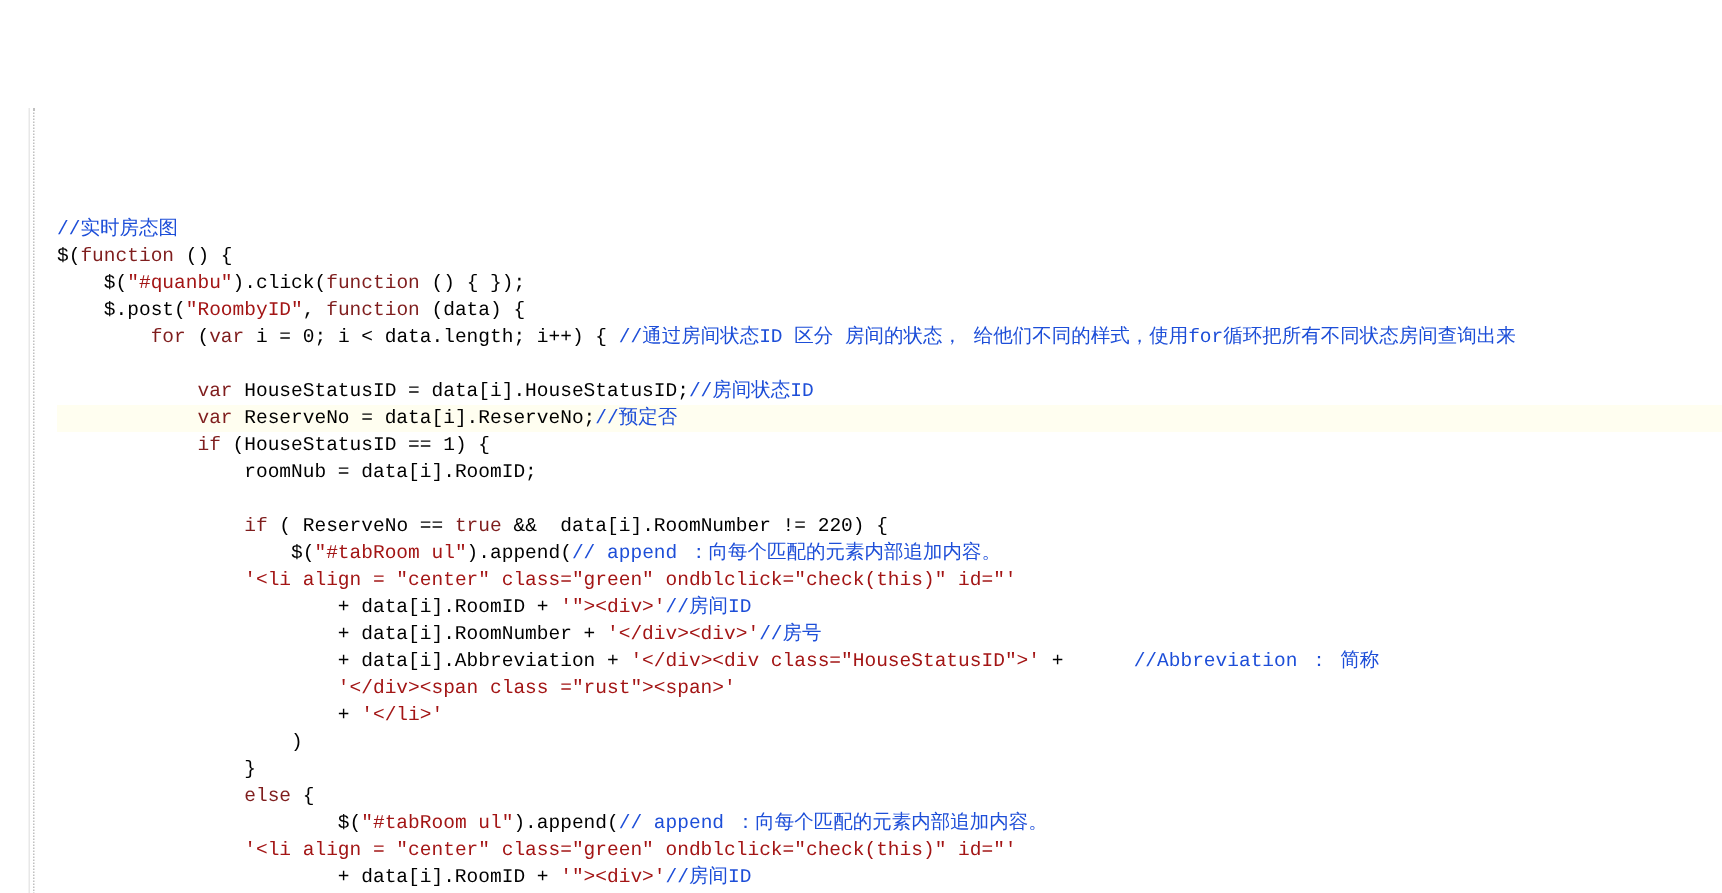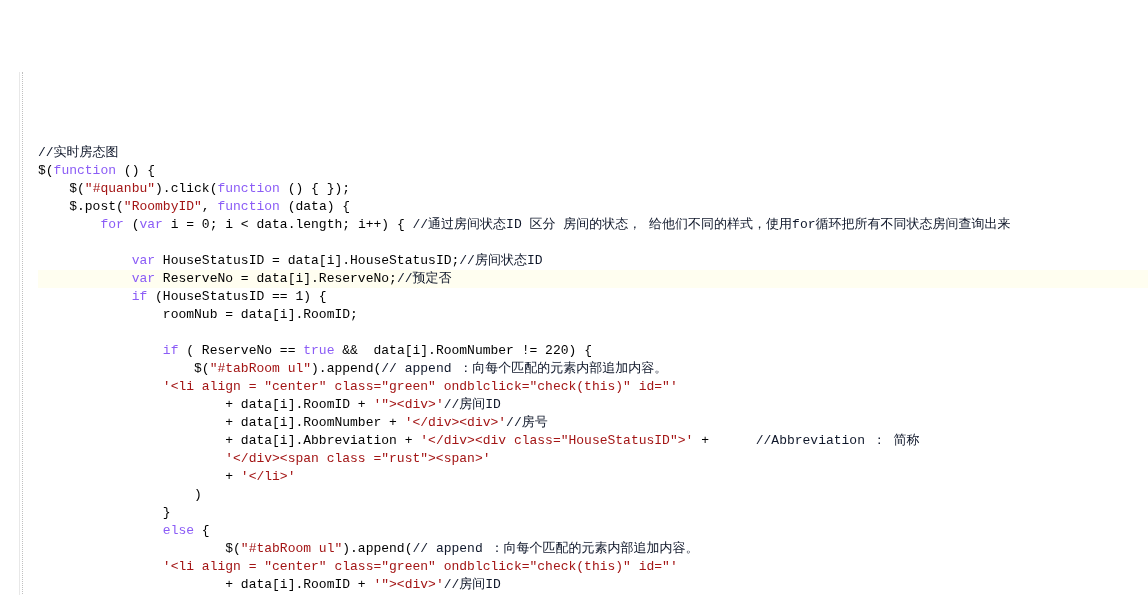--- a/index.html
+++ b/index.html
@@ -36,22 +36,22 @@
   padding-left: 0px;
 }
 .line {
   height: 18px;
   display: block;
   position: relative;
 }
 .highlight-line {
   background: #fffef0;
 }
-.t-comment { color: #0f172a; }
-.t-keyword { color: #8b5cf6; }
+.t-comment { color: #1d4ed8; }
+.t-keyword { color: #7f1d1d; }
 .t-string { color: #a31515; }
 .t-text { color: #000000; }
 </style>
 </head>
 <body>
 
 
 
 <div class="editor">
   <div class="gutter"></div>

